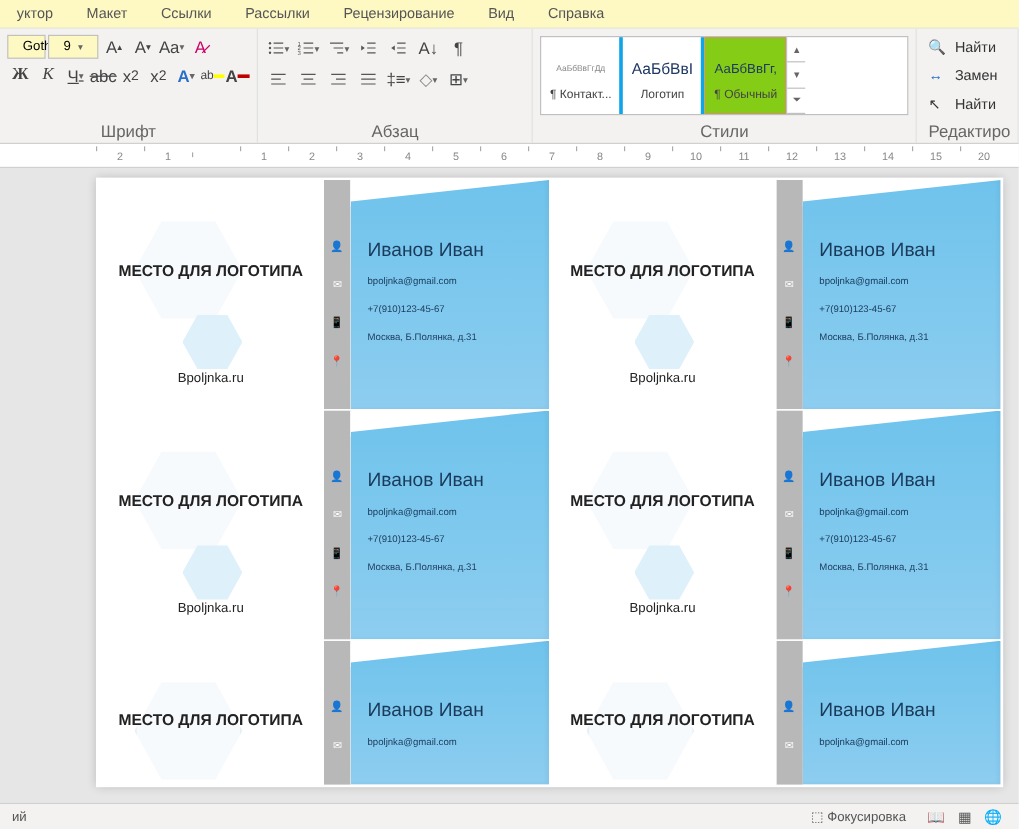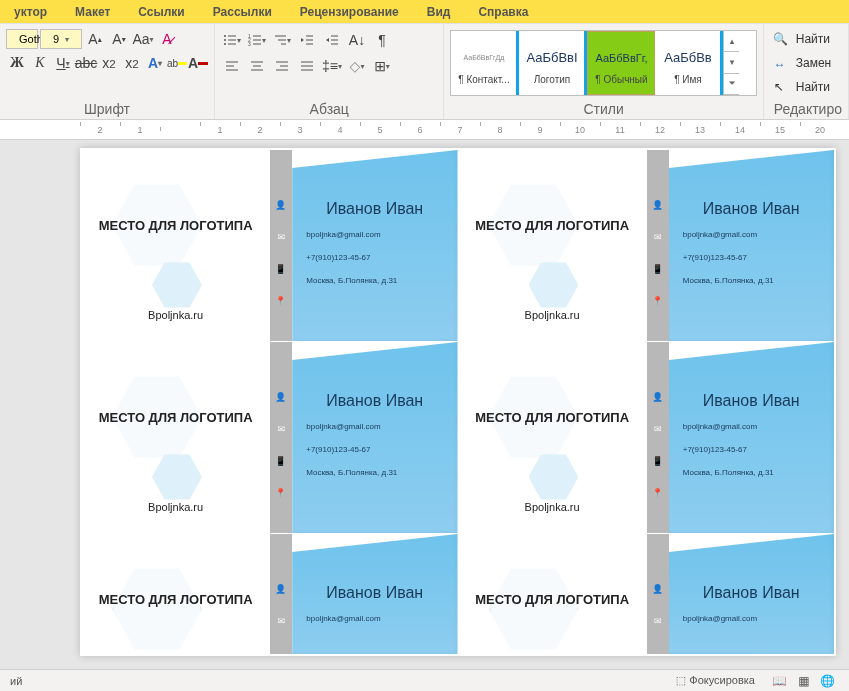--- a/index.html
+++ b/index.html
@@ -8,27 +8,25 @@
       font-size: 11px;
       background: #f3f3f3;
       width: 849px;
       height: 691px;
       overflow: hidden;
       position: relative;
     }
     
     
     .ribbon-tabs {
-      background: #fde047;
+      background: #fef9c3;
       height: 24px;
       display: flex;
-      align-items: center;
       padding-left: 0;
       border-bottom: 1px solid #e1e1e1;
-      font-weight: bold;
     }
     .ribbon-tab {
       padding: 4px 14px;
       color: #555;
       cursor: pointer;
       font-size: 12px;
     }
     
     
     .ribbon {
@@ -214,21 +212,21 @@
       clip-path: polygon(0 18px, 100% 0, 100% 100%, 0 100%);
       box-shadow: inset -2px 0 4px rgba(0,0,0,0.05);
     }
     .card-back::before {
       content:'';
       position: absolute;
       top: 0; left: 22px; right: 0;
       height: 22px;
       background: #fff;
     }
-    .card-name { font-size: 16px; color: #1a3a5a; margin-bottom: 12px; font-weight: 400; margin-left: 20px;}
+    .card-name { font-size: 16px; color: #1a3a5a; margin-bottom: 12px; font-weight: 400;}
     .card-detail { font-size: 8px; color: #1a3a5a; margin-bottom: 14px;}
     
     
     .status-bar {
       position: absolute;
       bottom: 0; left: 0; right: 0;
       height: 22px;
       background: #f3f2f1;
       border-top: 1px solid #d0d0d0;
       display: flex;
@@ -393,24 +391,20 @@
           <div class="style-preview tiny">АаБбВвГгДд</div>
           <div class="style-name">¶ Контакт...</div>
         </div>
         <div class="style-item">
           <div class="style-preview">АаБбВвІ</div>
           <div class="style-name">Логотип</div>
         </div>
         <div class="style-item selected">
           <div class="style-preview" style="font-size:11px">АаБбВвГг,</div>
           <div class="style-name">¶ Обычный</div>
-        </div>
-        <div class="style-item">
-          <div class="style-preview">АаБбВв</div>
-          <div class="style-name">¶ Имя</div>
         </div>
         <div class="gallery-scroll">
           <div>▴</div>
           <div>▾</div>
           <div>⏷</div>
         </div>
       </div>
     </div>
     <div class="ribbon-group-label">Стили</div>
   </div>

